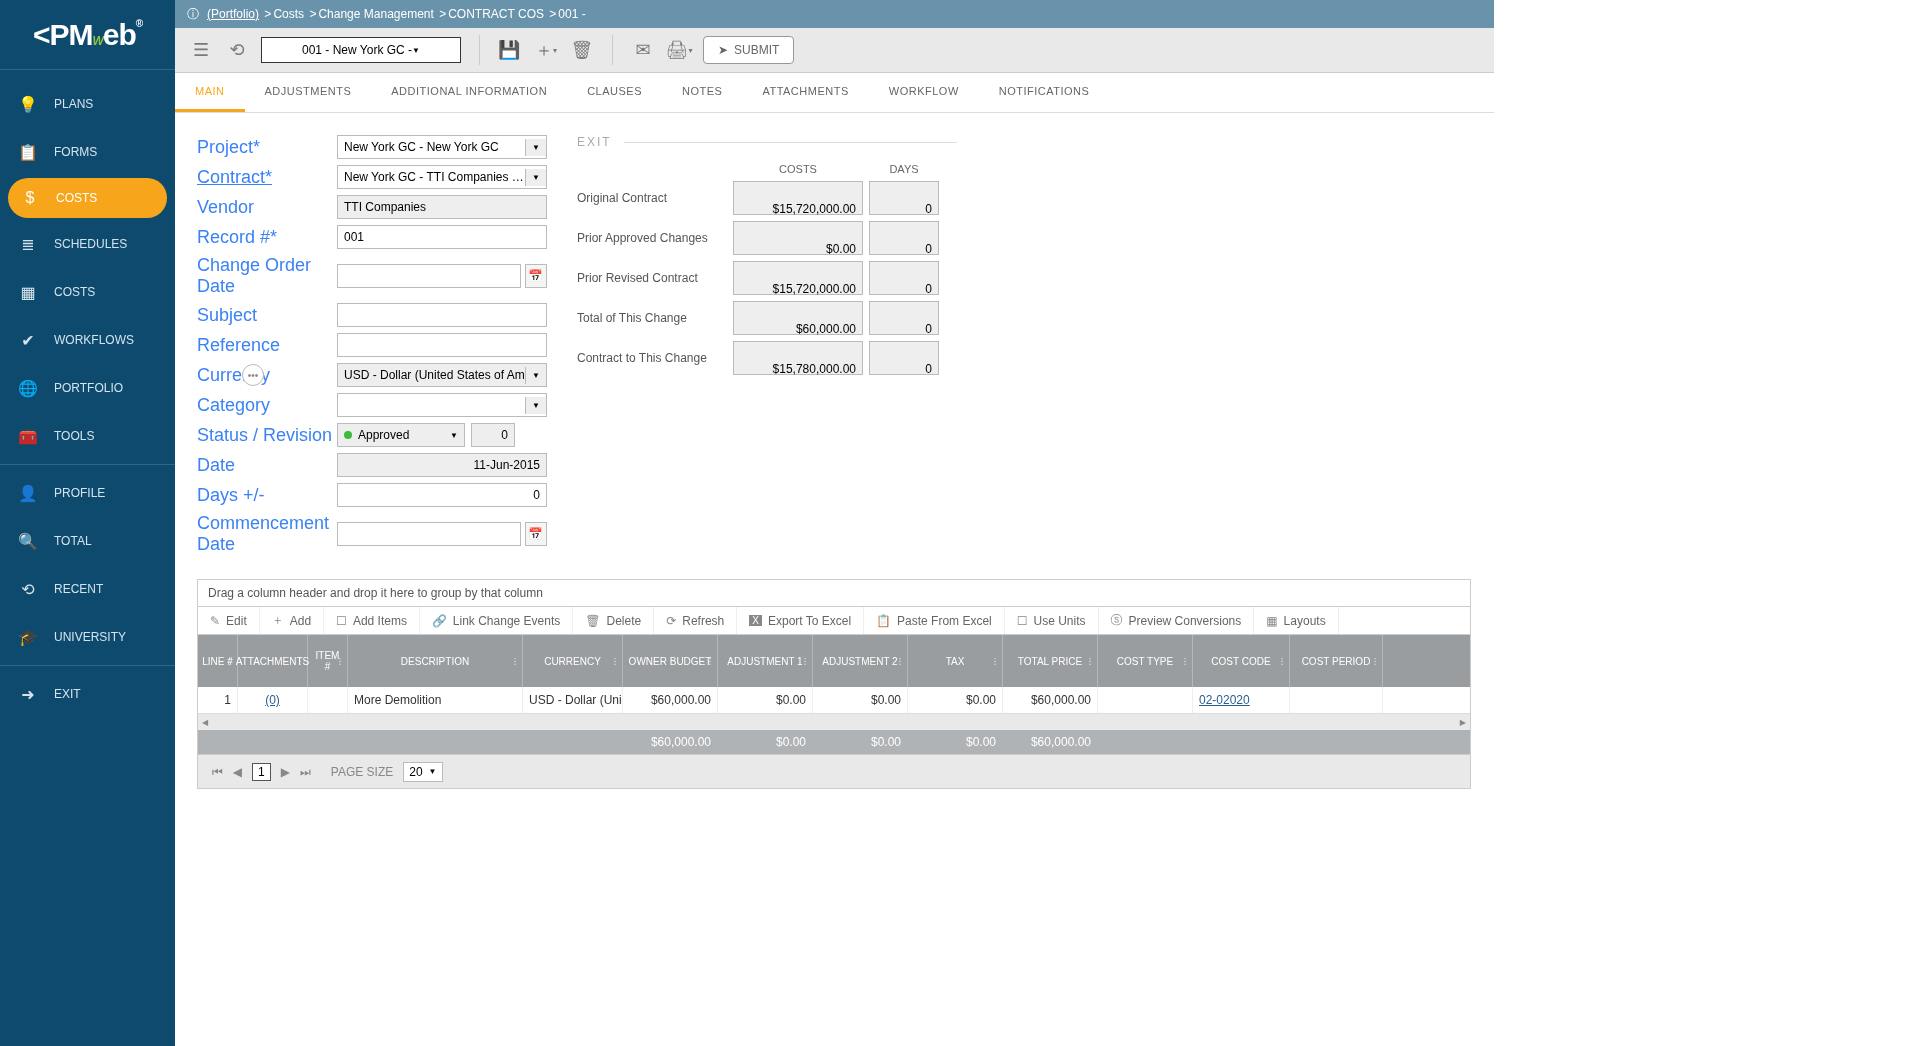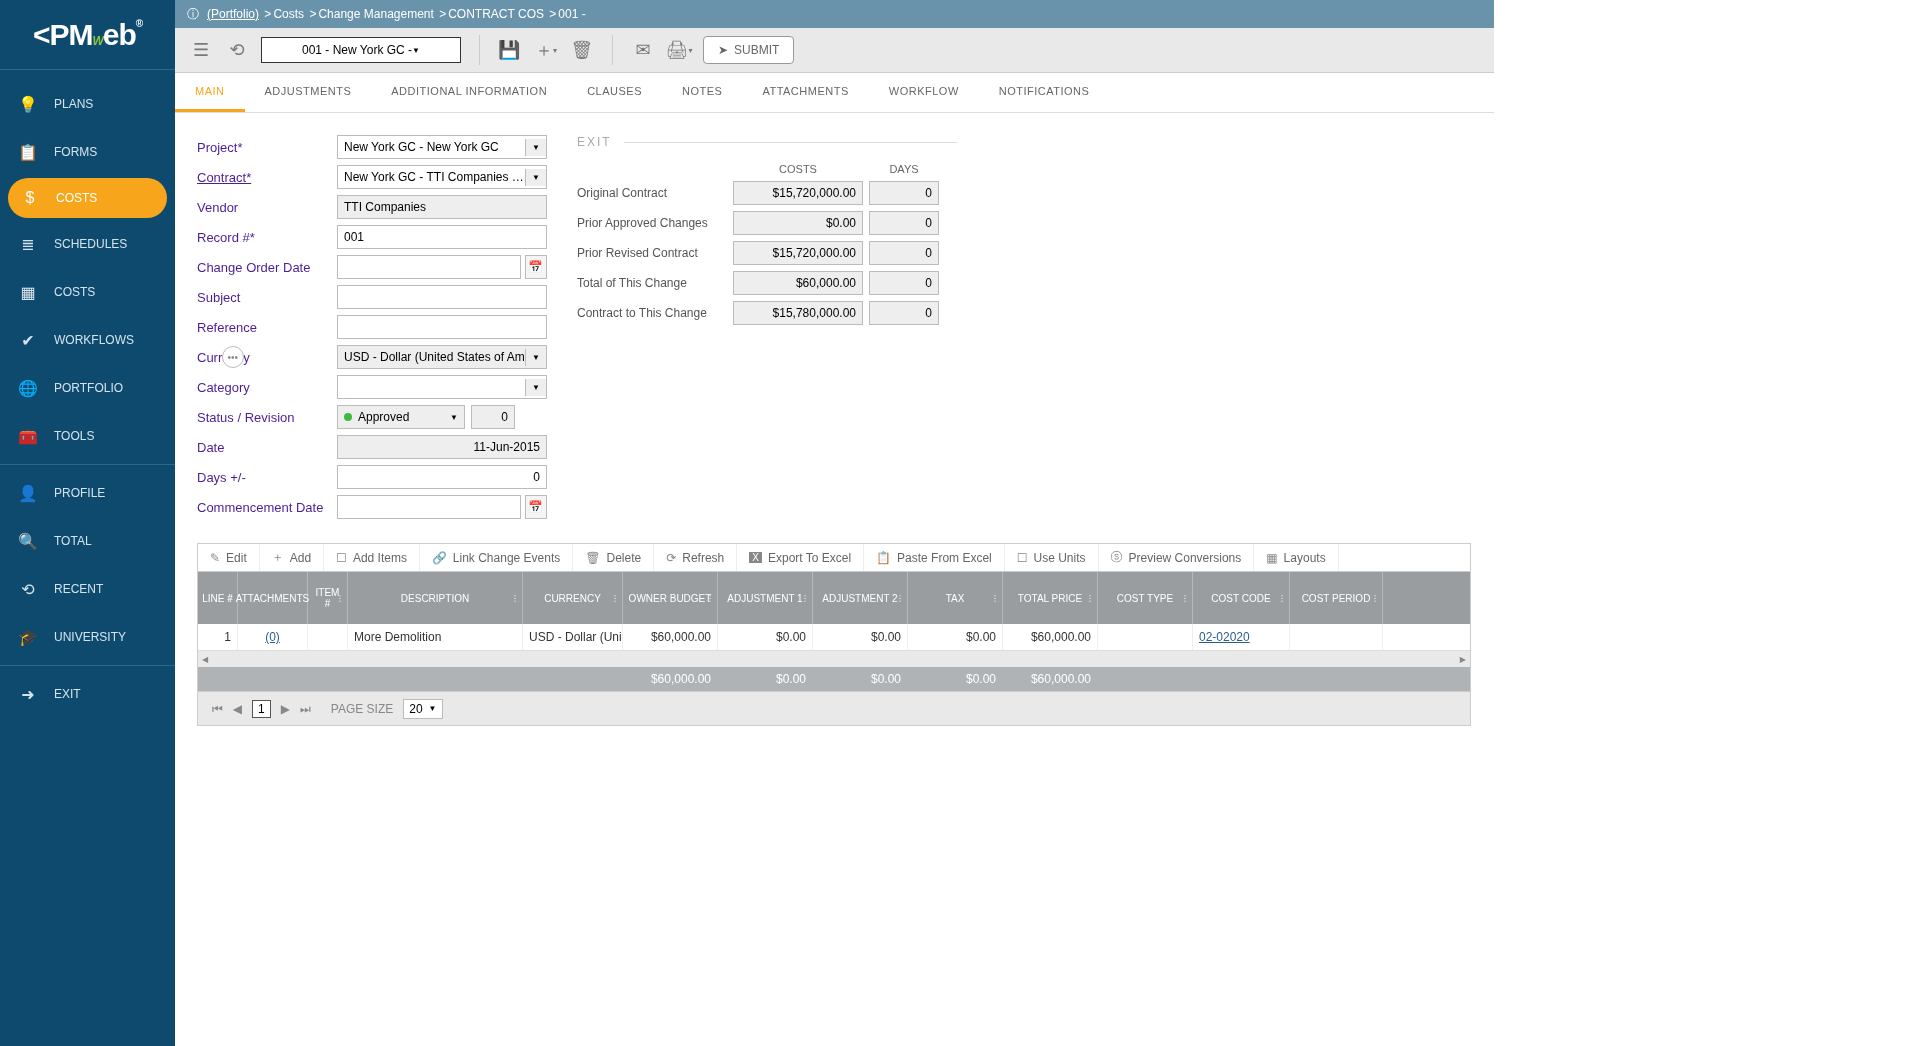--- a/index.html
+++ b/index.html
@@ -25,41 +25,41 @@
 .tb-sep{width:1px;height:30px;background:#ccc;margin:0 6px}
 .tb-select{height:26px;border:1px solid #333;background:#fff;padding:0 6px;width:200px;display:flex;align-items:center;justify-content:center;cursor:pointer}
 .tb-select .caret{font-size:8px}
 .submit-btn{border:1px solid #999;background:#fff;border-radius:4px;padding:6px 14px;display:flex;align-items:center;gap:6px;cursor:pointer;color:#666}
 .tabs{display:flex;border-bottom:1px solid #ddd;background:#fff}
 .tab{padding:12px 20px;color:#666;font-size:11px;cursor:pointer;letter-spacing:.5px}
 .tab.active{color:#f7a61b;border-bottom:3px solid #f7a61b}
 .content{padding:22px;flex:1;overflow:auto}
 .form-area{display:flex;gap:30px;margin-bottom:24px}
 .form-col{display:grid;grid-template-columns:140px 210px;row-gap:6px;align-items:center}
-.form-label{color:#4c1d95;font-size:13px}
+.form-label{color:#3b82f6;font-size:18px}
 .form-label.link{text-decoration:underline;cursor:pointer}
 .form-input{height:24px;border:1px solid #bbb;background:#fff;padding:0 6px;width:210px;display:flex;align-items:center;justify-content:space-between;font-size:12px}
 .form-input.ro{background:#eee}
 .form-input.num{justify-content:flex-end}
 .form-input .caret{font-size:8px;background:#eee;border-left:1px solid #bbb;padding:4px 6px;margin:-1px -6px -1px 0}
 .date-wrap{display:flex;align-items:center;gap:4px;width:210px}
 .date-wrap .form-input{flex:1;width:auto}
 .cal-btn{width:22px;height:24px;border:1px solid #bbb;background:#f5f5f5;display:flex;align-items:center;justify-content:center;cursor:pointer;font-size:12px;color:#888}
 .status-row{display:flex;gap:6px;width:178px}
 .status-sel{flex:1;height:24px;border:1px solid #bbb;background:#eee;display:flex;align-items:center;padding:0 6px;gap:6px}
 .status-dot{width:8px;height:8px;border-radius:50%;background:#3dbb3d}
 .rev-in{width:44px;height:24px;border:1px solid #bbb;background:#eee;text-align:right;padding:0 6px;line-height:22px}
 .ellips{width:22px;height:22px;border:1px solid #bbb;border-radius:50%;display:flex;align-items:center;justify-content:center;margin-left:-28px;margin-right:6px;cursor:pointer;font-size:10px;color:#888;background:#fff}
 .recap{min-width:380px}
 .recap-head{display:flex;align-items:center;gap:12px;color:#aaa;letter-spacing:2px;margin-bottom:14px;font-size:11px}
 .recap-head .line{flex:1;border-top:1px solid #ddd}
 .recap-grid{display:grid;grid-template-columns:150px 130px 70px;gap:6px;align-items:center}
 .recap-grid .hdr{text-align:center;color:#666;font-size:11px}
 .recap-grid .lbl{color:#555}
-.recap-grid .val{height:24px;border:1px solid #bbb;background:#eee;text-align:right;padding:0 6px;line-height:22px}
+.recap-grid .val{height:24px;border:1px solid #bbb;background:#eee;text-align:right;padding:16px 6px;line-height:22px}
 .grid{border:1px solid #ccc;width:1274px}
 .grid .grp-hint{background:#fff;border-bottom:1px solid #ccc;padding:6px 10px;color:#555}
 .grid .gtb{display:flex;background:#fff;border-bottom:1px solid #ccc;flex-wrap:wrap}
 .gtb-item{display:flex;align-items:center;gap:6px;padding:5px 12px;color:#666;cursor:pointer;border-right:1px solid #eee}
 .gtb-item .gi{font-size:12px;color:#888}
 .ghead{display:flex;background:#999da0}
 .gh{color:#fff;font-size:10px;padding:6px 4px;text-align:center;border-right:1px solid #b5b8ba;position:relative;display:flex;align-items:center;justify-content:center;height:52px}
 .gh .dots{position:absolute;right:3px;top:50%;transform:translateY(-50%);font-size:8px}
 .grow{display:flex;border-bottom:1px solid #ddd;background:#fff}
 .gc{padding:6px 6px;border-right:1px solid #eee;font-size:12px;color:#333;display:flex;align-items:center;overflow:hidden;white-space:nowrap}
@@ -297,20 +297,21 @@
               <span class="val">$60,000.00</span>
               <span class="val">0</span>
               <span class="lbl">Contract to This Change</span>
               <span class="val">$15,780,000.00</span>
               <span class="val">0</span>
             </div>
         </div>
       </div>
 
       <div class="grid">
+        <div class="grp-hint">Drag a column header and drop it here to group by that column</div>
         <div class="gtb">
           <div class="gtb-item">
               <span class="gi">✎</span>
               <span>Edit</span>
             </div>
           <div class="gtb-item">
               <span class="gi">＋</span>
               <span>Add</span>
             </div>
           <div class="gtb-item">

